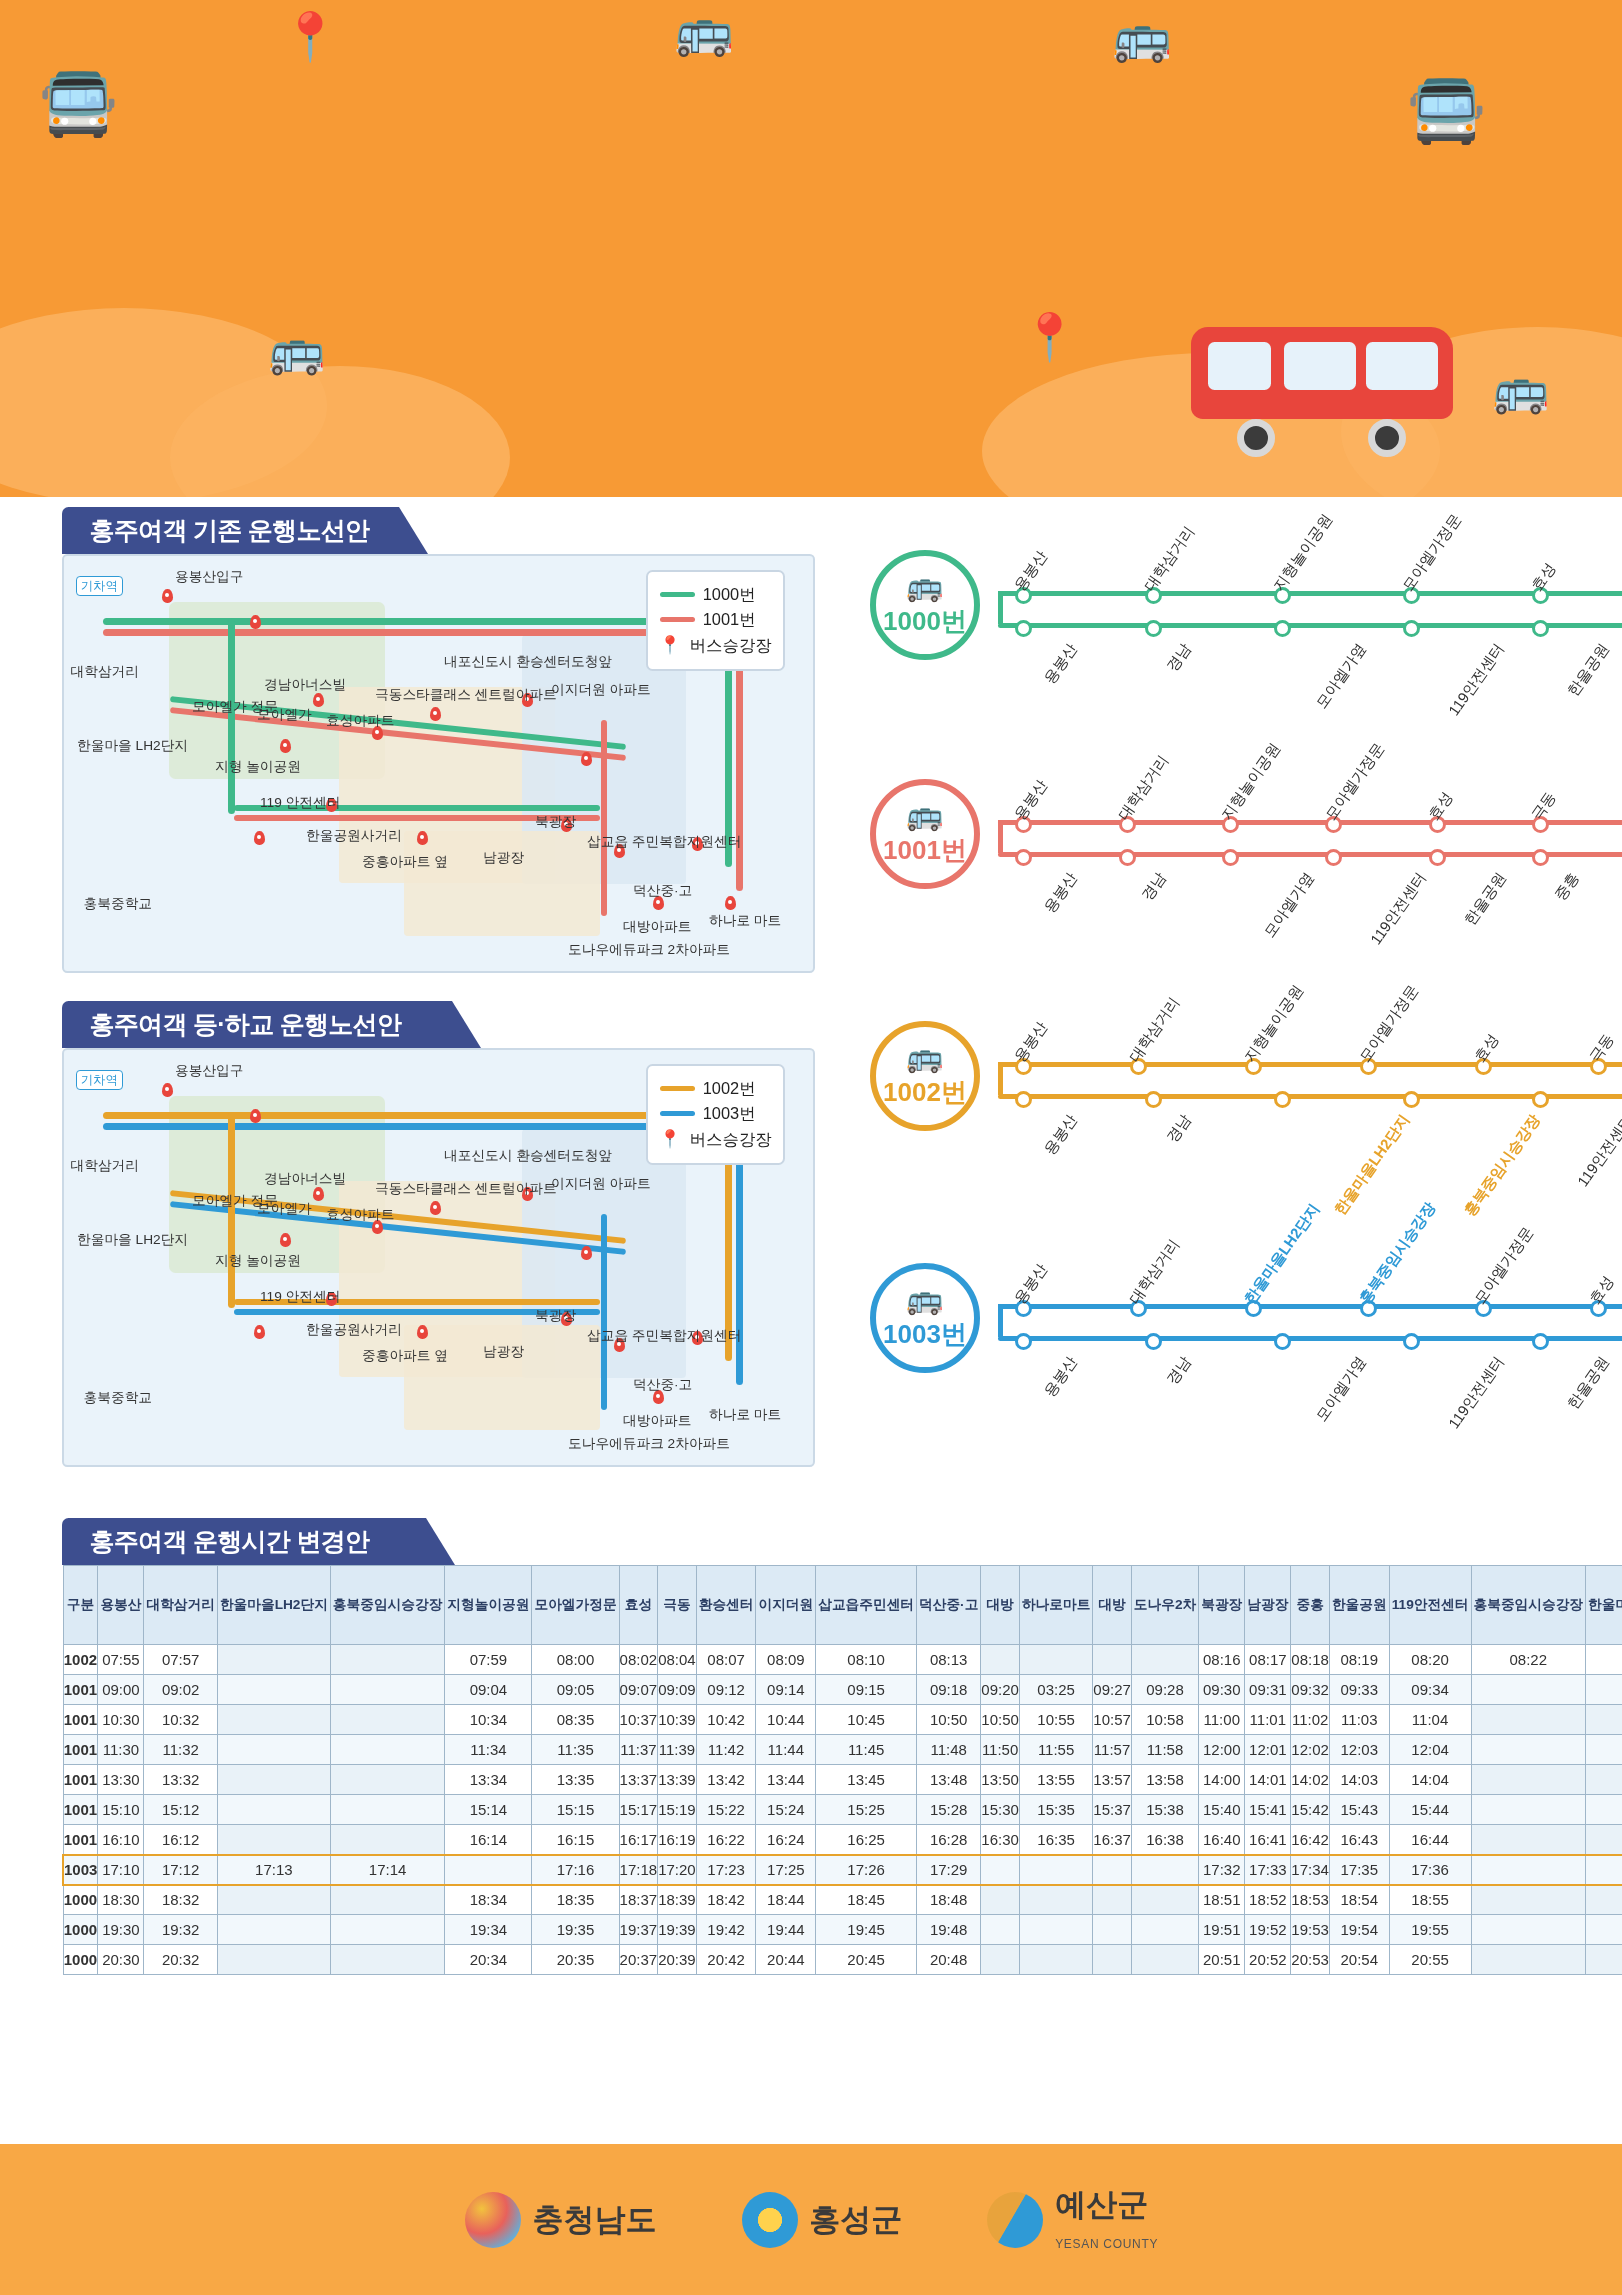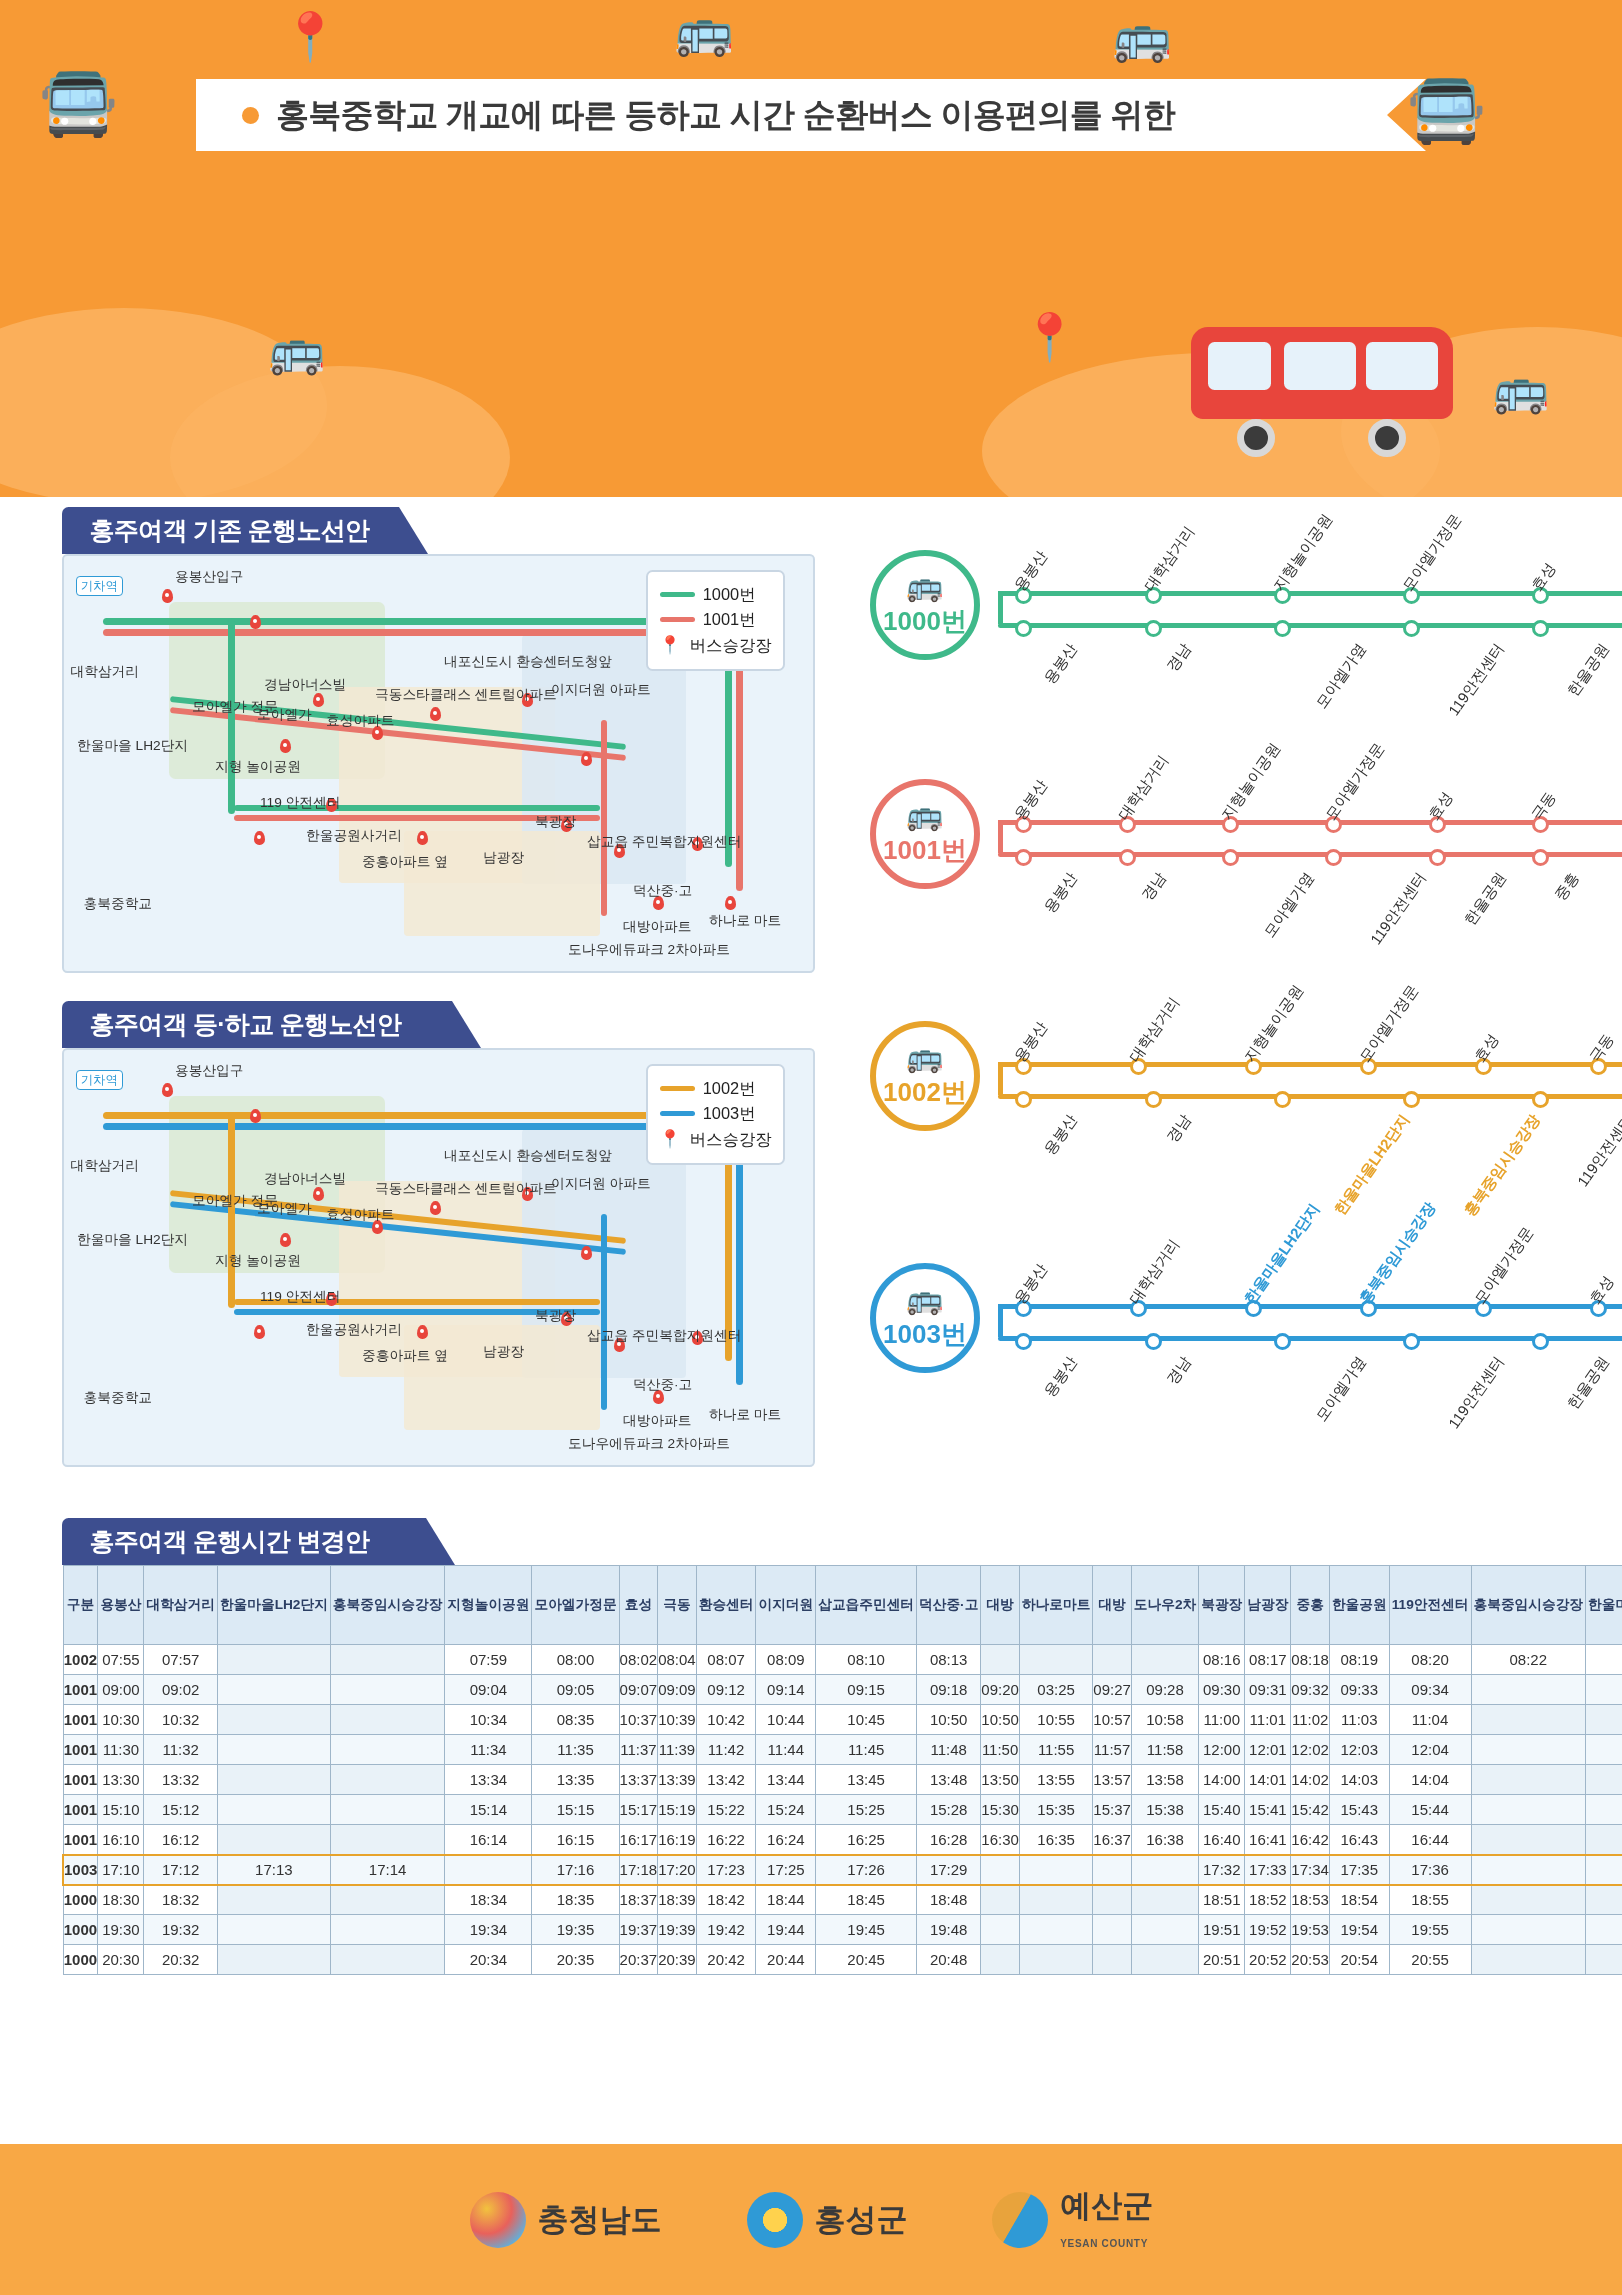--- a/index.html
+++ b/index.html
@@ -132,44 +132,40 @@
   .tbl tr.hl td:last-child { border-right:2px solid #E7A32B; }
 
   
   .footer {
     position:absolute; left:0; bottom:0; width:1623px; height:151px; background:#F8A845;
     display:flex; align-items:center; justify-content:center; gap:85px;
   }
   .logo { display:flex; align-items:center; gap:11.8px; }
   .logo .mark { width:56px; height:56px; border-radius:50%; }
   .logo .name { font-size:31px; font-weight:bold; color:#3A3A3A; line-height:1; }
-  .logo .name small { display:block; font-size:10px; font-weight:bold; color:#555; letter-spacing:0.7px; margin-top:18px; }
+  .logo .name small { display:block; font-size:12px; font-weight:normal; color:#555; letter-spacing:0.7px; margin-top:18px; }
 </style>
 </head>
 <body>
 
 <div class="header">
   <div class="cloud" style="left:-79px; top:308px; width:406px; height:196px;"></div>
   <div class="cloud" style="left:170px; top:366px; width:340px; height:183px;"></div>
   <div class="cloud" style="left:982px; top:353px; width:458px; height:196px;"></div>
   <div class="cloud" style="left:1341px; top:327px; width:393px; height:209px;"></div>
 
   <div class="ghost" style="left:39px; top:72px;">🚍</div>
   <div class="ghost" style="left:281px; top:13px; font-size:47px;">📍</div>
   <div class="ghost" style="left:674px; top:6.5px; font-size:48px;">🚌</div>
   <div class="ghost" style="left:1112px; top:13px; font-size:48px;">🚌</div>
   <div class="ghost" style="left:1407px; top:79px;">🚍</div>
   <div class="ghost" style="left:268px; top:327px; font-size:46px;">🚌</div>
   <div class="ghost" style="left:1021px; top:314px; font-size:46px;">📍</div>
   <div class="ghost" style="left:1492px; top:366px; font-size:46px;">🚌</div>
 
-  <div class="ribbon">
-    <span class="dot"></span>
-    <span class="txt">홍북중학교 개교에 따른 등하교 시간 순환버스 이용편의를 위한</span>
-  </div>
 
 
   <div class="bus-illu">
     <div class="bus-body"></div>
     <div class="bus-win" style="left:17px; top:27.5px; width:63px; height:48px;"></div>
     <div class="bus-win" style="left:93px; top:27.5px; width:72px; height:48px;"></div>
     <div class="bus-win" style="left:175px; top:27.5px; width:72px; height:48px;"></div>
     <div class="bus-wheel" style="left:46px;"></div>
     <div class="bus-wheel" style="left:177px;"></div>
   </div>

